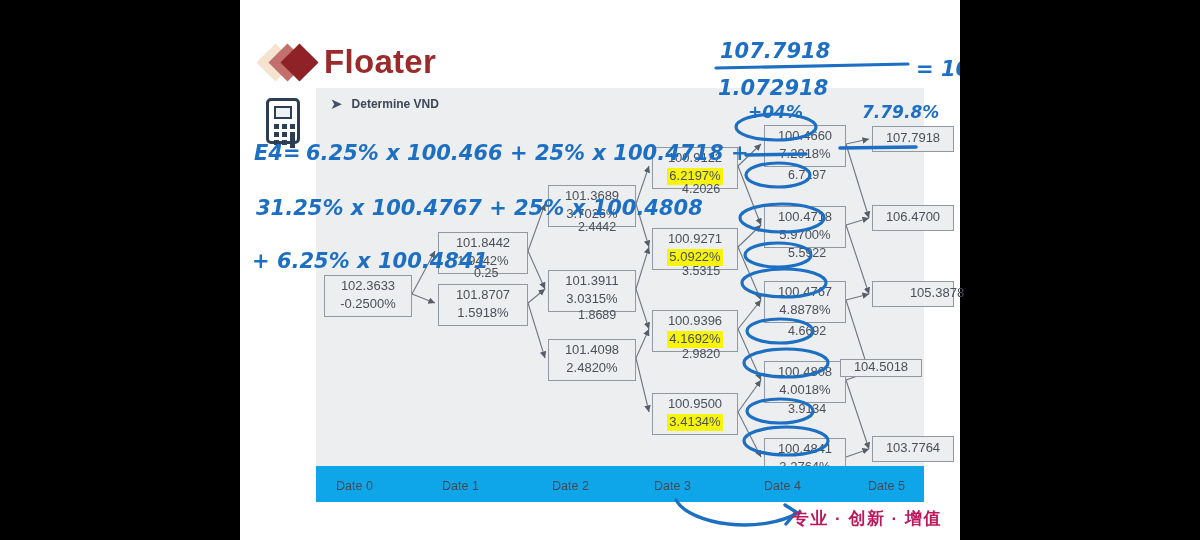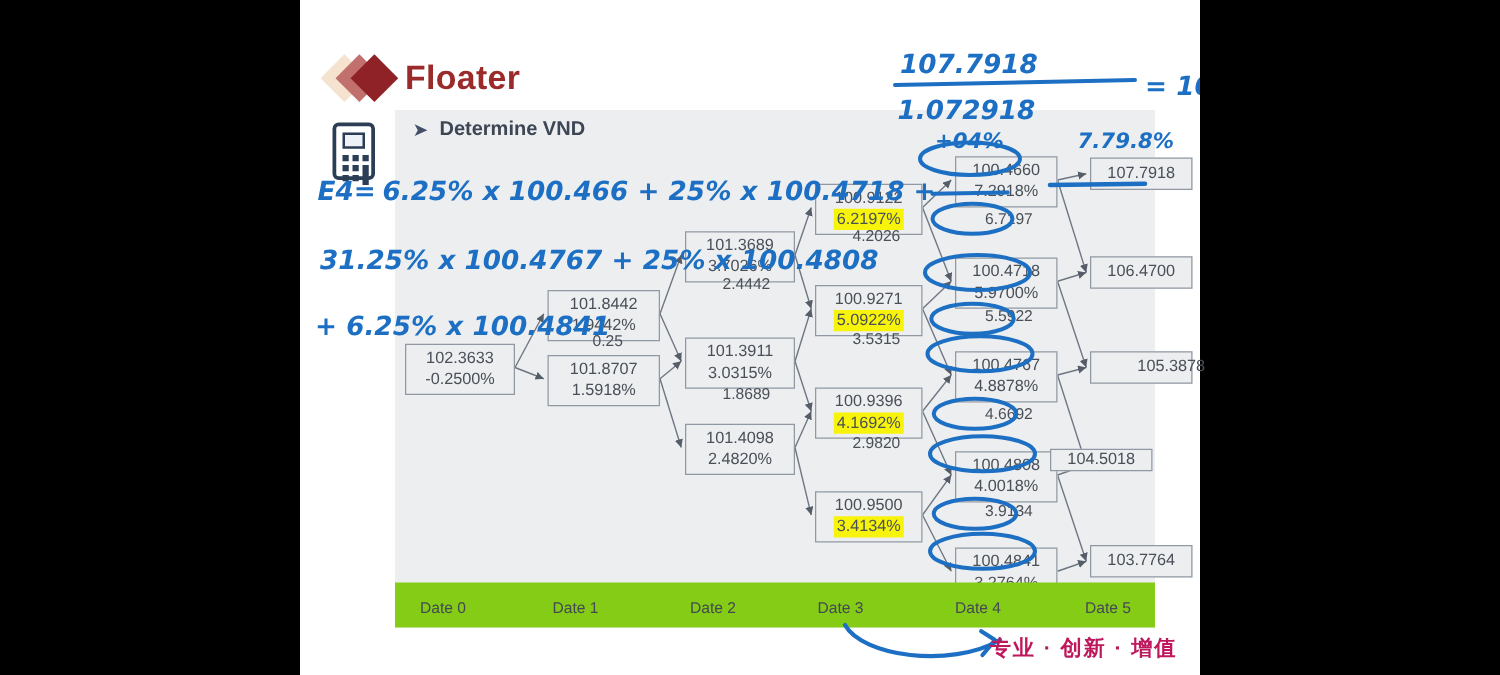--- a/index.html
+++ b/index.html
@@ -21,43 +21,43 @@
     background: #ffffff;
   }
 
   
   #title-row { position: absolute; left: 22px; top: 38px; height: 48px; display: flex; align-items: center; }
   .logo { position: relative; width: 56px; height: 40px; }
   .dia { position: absolute; width: 27px; height: 27px; transform: rotate(45deg); top: 7px; }
   .dia.d1 { left: 0px;  background: #f5e3d0; }
   .dia.d2 { left: 12px; background: #c1706e; }
   .dia.d3 { left: 24px; background: #8f2226; }
-  #title-text { font-size: 27px; font-weight: bold; color: #9b2b2b; letter-spacing: 0.3px; margin-left: 6px; }
+  #title-text { font-size: 33px; font-weight: bold; color: #9b2b2b; letter-spacing: 0.3px; margin-left: 6px; }
 
   
   #calc-icon { position: absolute; left: 26px; top: 98px; width: 34px; height: 46px; }
   #calc-body { position: absolute; inset: 0; border: 3px solid #2c3e55; border-radius: 5px; background: #fff; }
   #calc-screen { position: absolute; left: 5px; top: 5px; right: 5px; height: 13px; border: 2px solid #2c3e55; background: #eef2f7; }
   .calc-btn { position: absolute; width: 5px; height: 5px; background: #2c3e55; }
   .calc-tall { position: absolute; width: 5px; height: 16px; background: #2c3e55; }
 
   
   #header-bar {
     position: absolute; left: 76px; top: 88px; width: 608px; height: 32px;
     background: #eceef0; display: flex; align-items: center; padding-left: 14px;
   }
   #arrow-bullet { color: #44506a; font-size: 15px; margin-right: 9px; }
-  #header-title { font-size: 16px; font-weight: bold; color: #3d4654; }
+  #header-title { font-size: 12px; font-weight: bold; color: #3d4654; }
 
   
   #panel {
     position: absolute; left: 76px; top: 120px; width: 608px; height: 382px;
     background: #eceef0;
   }
-  #date-strip { position: absolute; left: 0; bottom: 0; width: 608px; height: 36px; background: #84cc16; }
+  #date-strip { position: absolute; left: 0; bottom: 0; width: 608px; height: 36px; background: #0ea5e9; }
   .date-lbl { position: absolute; bottom: 9px; font-size: 12.5px; color: #444a52; }
 
   
   .node {
     position: absolute; border: 1px solid #9099a3; background: #eceef0;
     text-align: center; padding: 2px 0 3px 0;
   }
   .node .v { font-size: 13px; color: #4a5058; line-height: 1.25; white-space: nowrap; }
   .node .r { font-size: 13px; color: #4a5058; line-height: 1.25; white-space: nowrap; }
   .node .r.hl { background: #f7f30a; display: inline-block; padding: 0 2px; }

